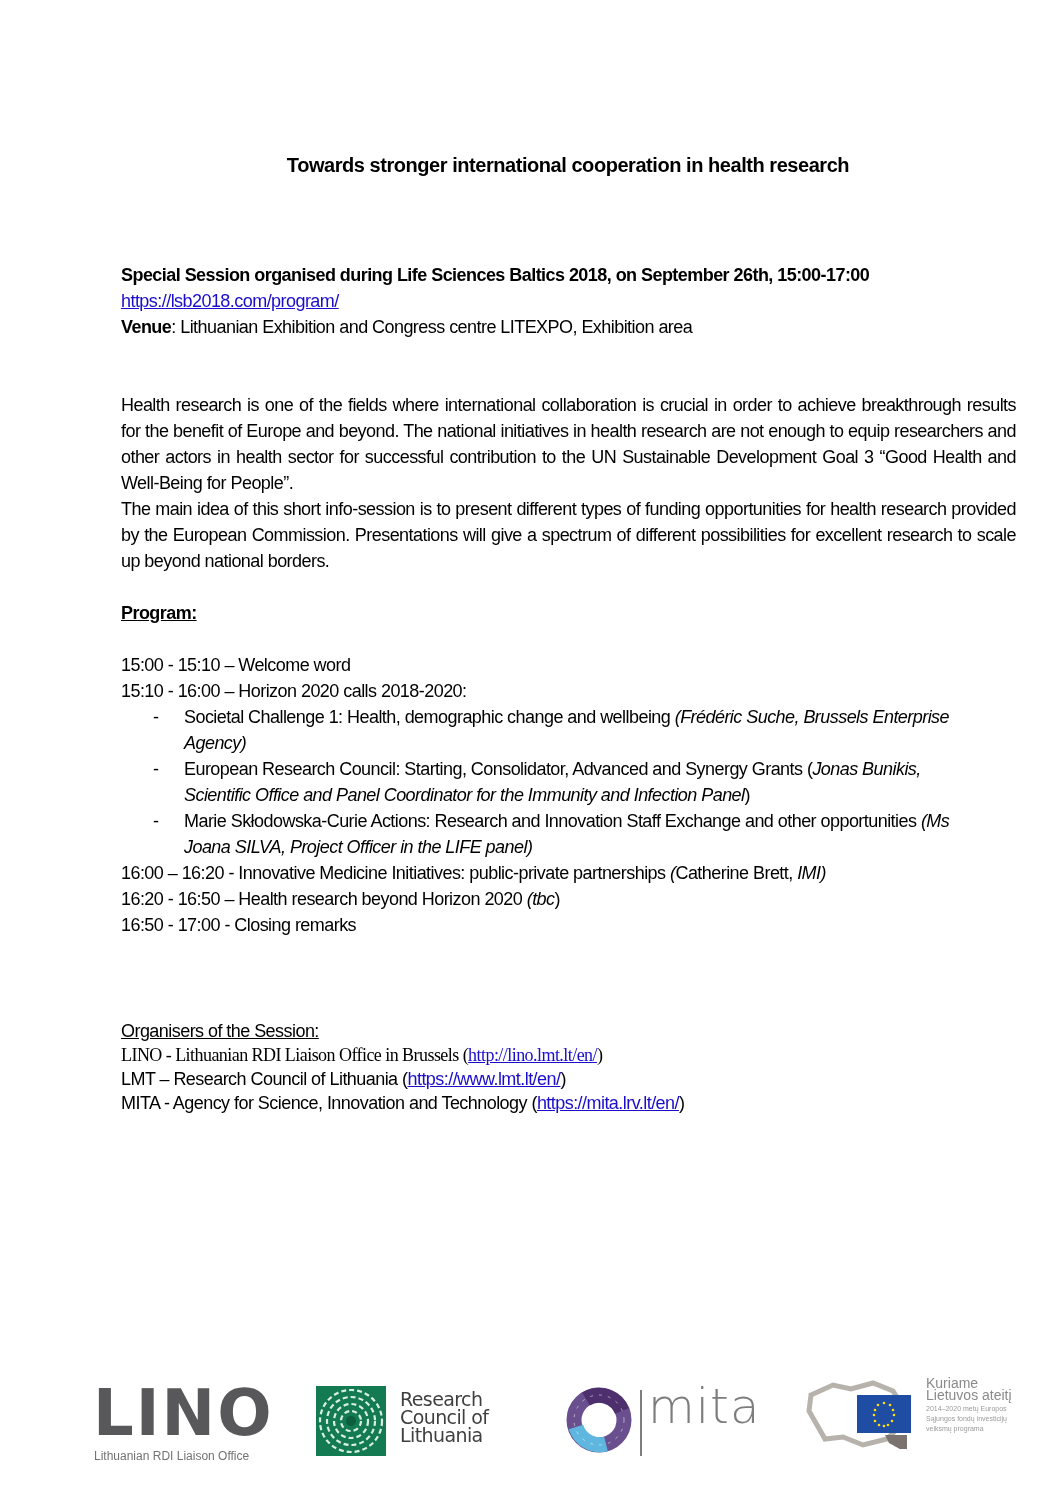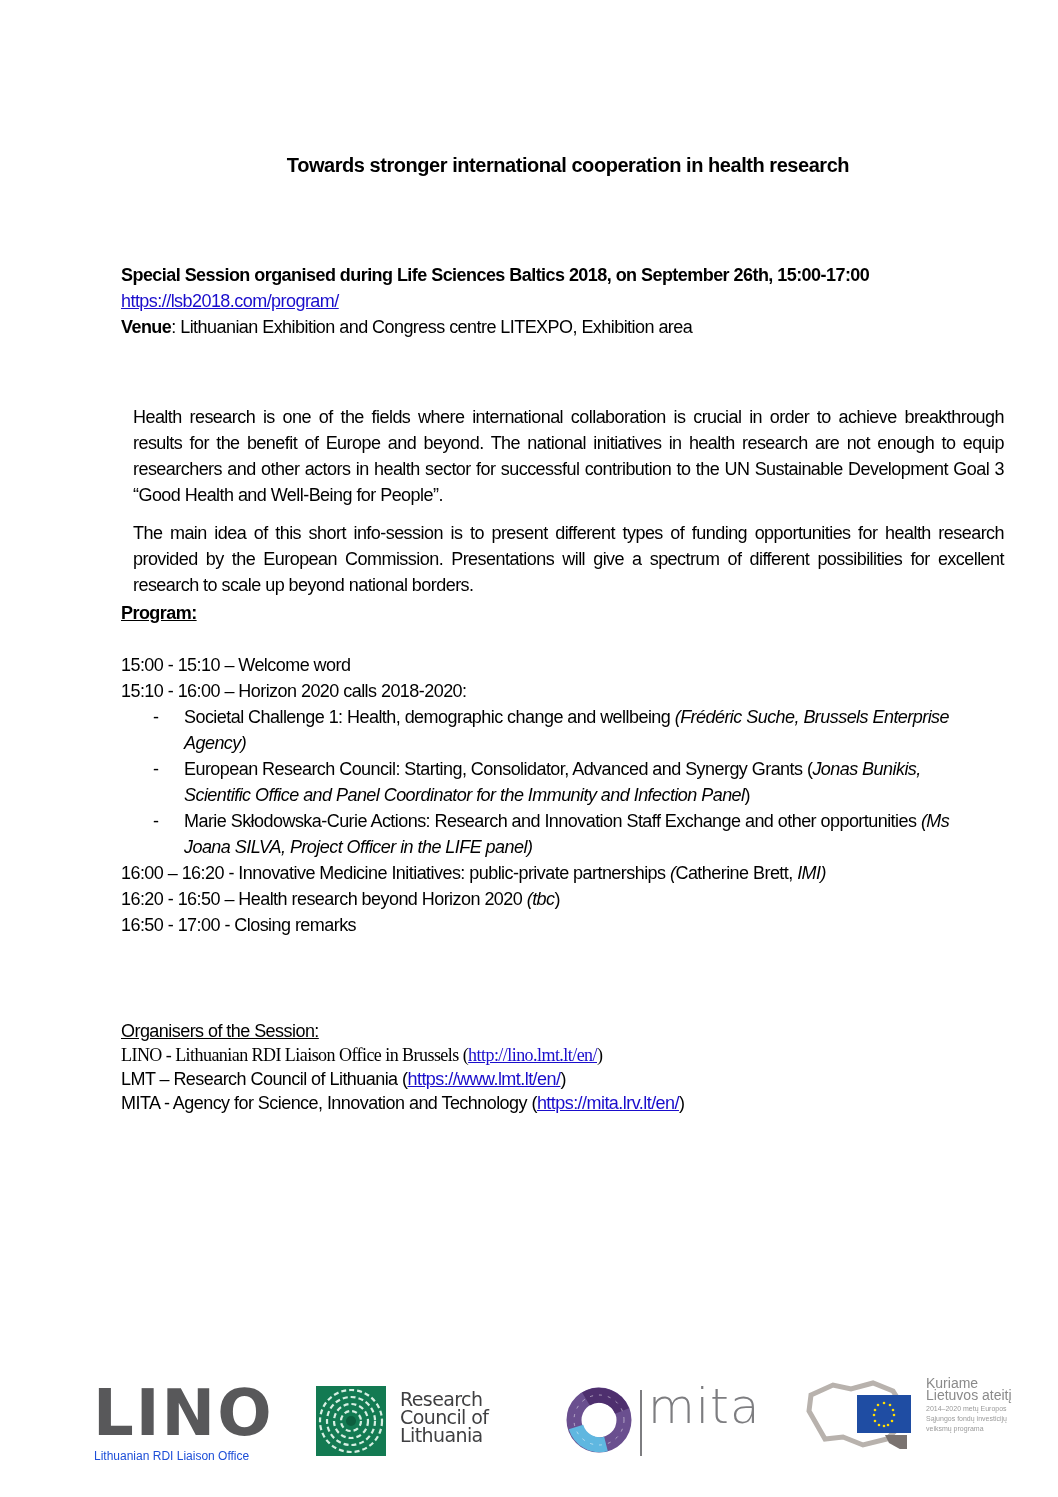--- a/index.html
+++ b/index.html
@@ -16,32 +16,32 @@
     .title {
       position: absolute; left: 0; width: 1120px; text-align: center; top: 154px;
       font-size: 20px; font-weight: bold; letter-spacing: -0.45px;
     }
     .bold { font-weight: bold; }
     a, .link { color: #1a0dcc; text-decoration: underline; }
     .para {
       position: absolute; left: 113px; width: 895px; font-size: 18px;
       line-height: 26px; letter-spacing: -0.55px; text-align: justify;
     }
-    .para p { margin: 12px; }
+    .para p { margin: 0; }
     .bullet { position: absolute; left: 145px; font-size: 18px; line-height: 26px; letter-spacing: -0.55px; }
     .bullet-text { position: absolute; left: 176px; width: 790px; font-size: 18px; line-height: 26px; letter-spacing: -0.55px; }
     i { font-style: italic; }
     .underline { text-decoration: underline; }
     sup { font-size: 10px; line-height: 0; vertical-align: super; }
     .lino-word {
       position: absolute; left: 85px; top: 1381px; font-family: "DejaVu Sans", sans-serif;
       font-weight: bold; font-size: 64px; color: #58585a; letter-spacing: 2px; line-height: 64px;
     }
     .lino-sub {
-      position: absolute; left: 86px; top: 1449px; font-size: 12px; color: #1d4ed8;
+      position: absolute; left: 86px; top: 1449px; font-size: 12px; color: #737373;
       font-family: "Liberation Sans", sans-serif;
     }
     .rcl-box { position: absolute; left: 308px; top: 1386px; width: 70px; height: 70px; background: #137a52; overflow: hidden; }
     .rcl-text {
       position: absolute; left: 392px; top: 1390px; font-size: 19px; line-height: 18px; color: #3f3f41;
       font-family: "DejaVu Sans", sans-serif; letter-spacing: -0.6px;
     }
     .mita-ring { position: absolute; left: 558px; top: 1387px; width: 66px; height: 66px; }
     .mita-bar { position: absolute; left: 632px; top: 1390px; width: 2px; height: 66px; background: #7d7d80; }
     .mita-word {

